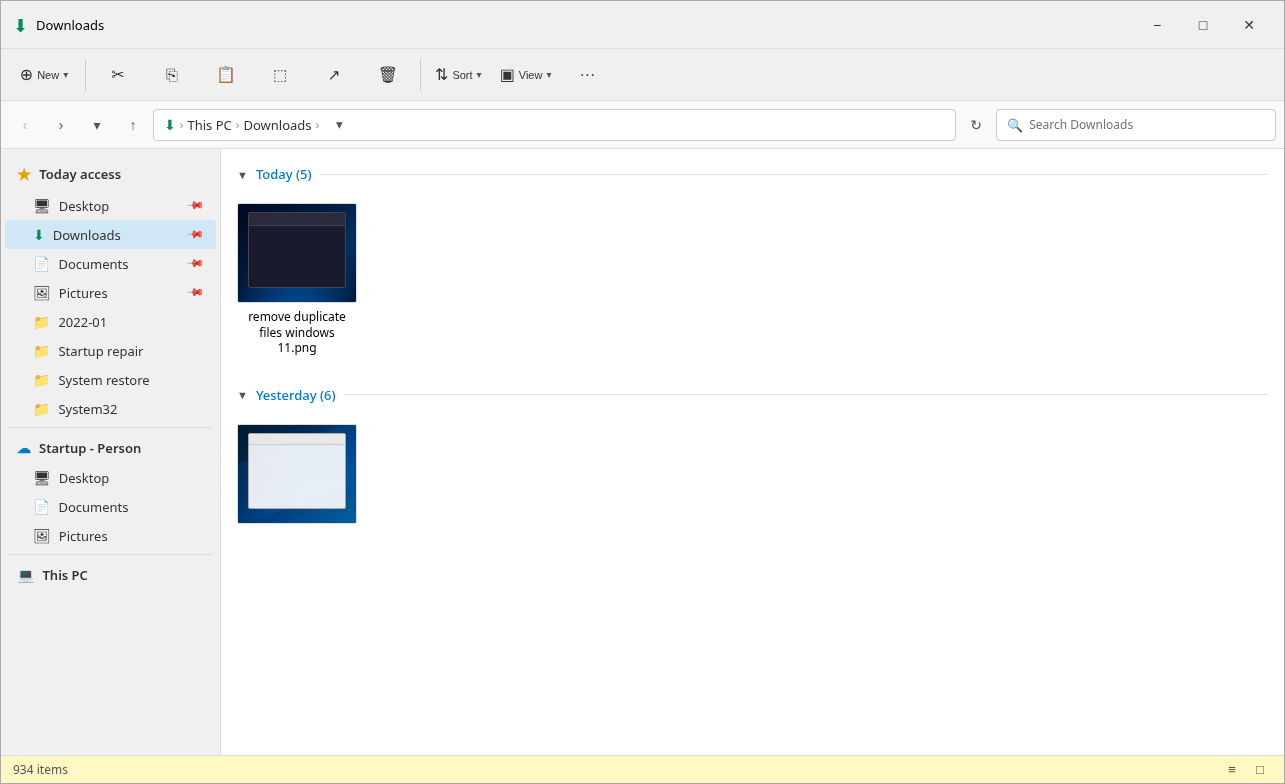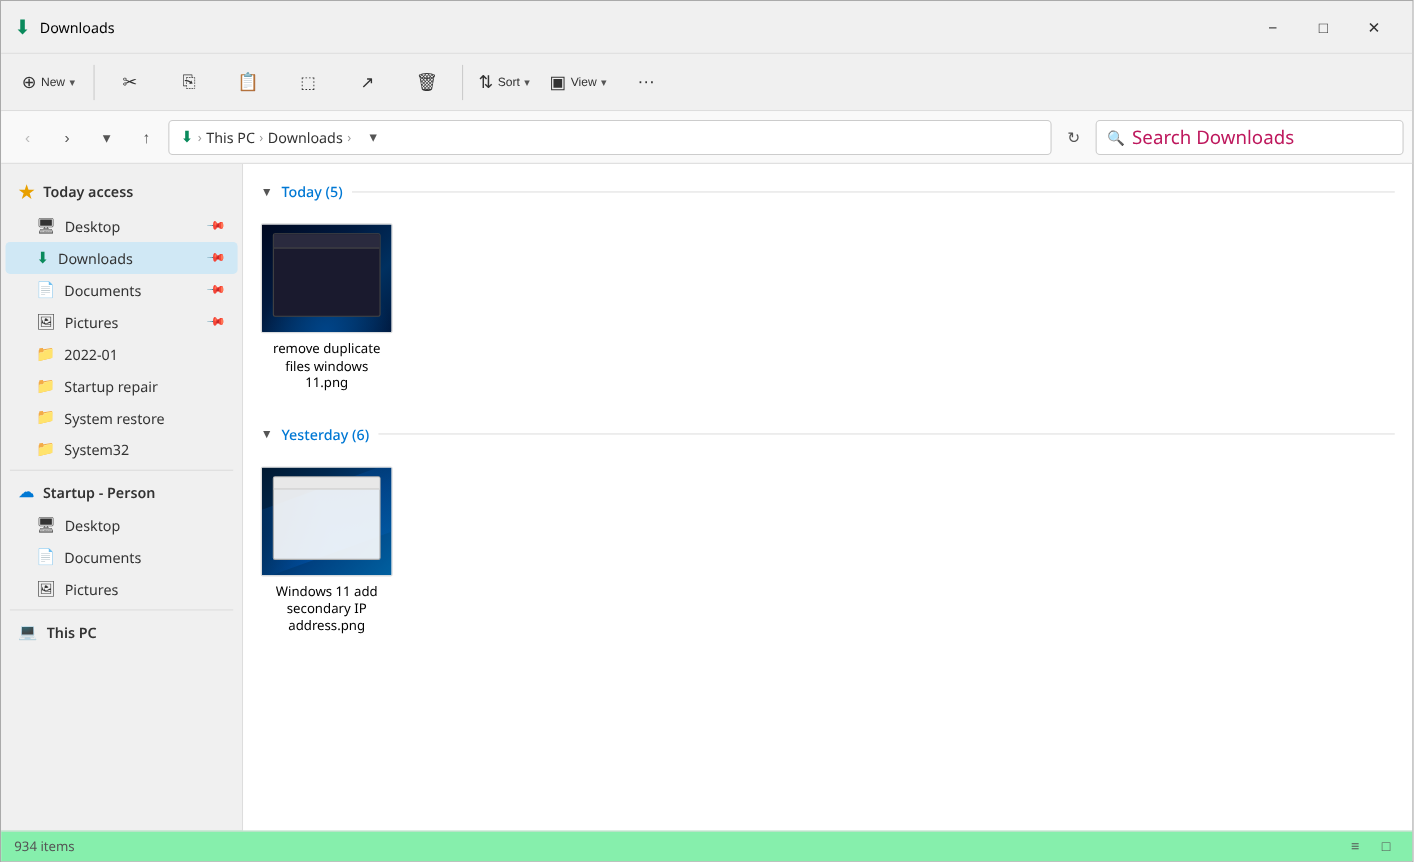--- a/index.html
+++ b/index.html
@@ -175,21 +175,21 @@
       border: 1px solid #ccc;
       border-radius: 4px;
       display: flex;
       align-items: center;
       padding: 0 10px;
       gap: 6px;
       background: white;
       cursor: text;
     }
     .search-icon { color: #888; font-size: 13px; }
-    .search-placeholder { color: #be185d; font-size: 17px; }
+    .search-placeholder { color: #737373; font-size: 12px; }
 
     
     .main-area {
       display: flex;
       flex: 1;
       overflow: hidden;
     }
 
     
     .sidebar {
@@ -358,21 +358,21 @@
       position: absolute;
       top: 0; left: 0; right: 0;
       height: 10px;
       background: #e8e8e8;
       border-bottom: 1px solid #ccc;
     }
 
     
     .status-bar {
       height: 28px;
-      background: #86efac;
+      background: #fef9c3;
       border-top: 1px solid #ddd;
       display: flex;
       align-items: center;
       padding: 0 12px;
       font-size: 12px;
       color: #555;
       flex-shrink: 0;
       justify-content: space-between;
     }
     .status-right {
@@ -561,21 +561,20 @@
       <span>Yesterday (6)</span>
       <div class="group-line"></div>
     </div>
     <div class="files-grid">
       <div class="file-item">
         <div class="file-thumbnail">
           <div class="file-thumb-img thumb-win11-blue">
             <div class="inner-window"></div>
           </div>
         </div>
-        <div class="file-name">Windows 11 add secondary IP address.png</div>
       </div>
     </div>
 
   </div>
 </div>
 
 <div class="status-bar">
   <span>934 items</span>
   <div class="status-right">
     <button class="view-toggle-btn">≡</button>

